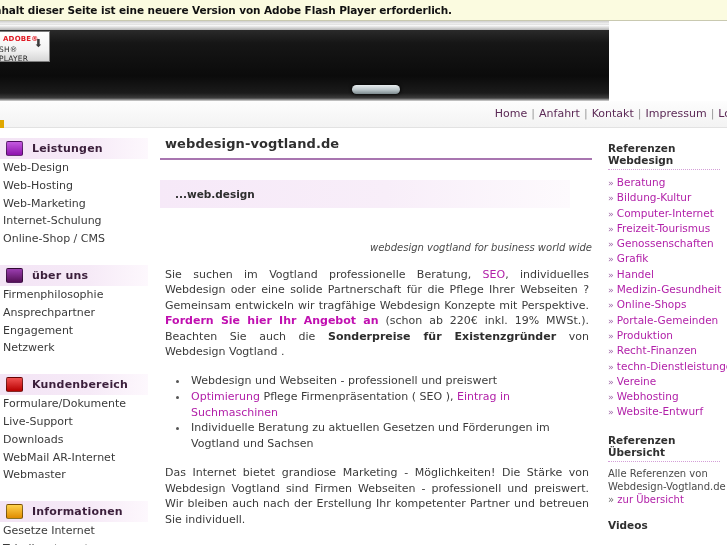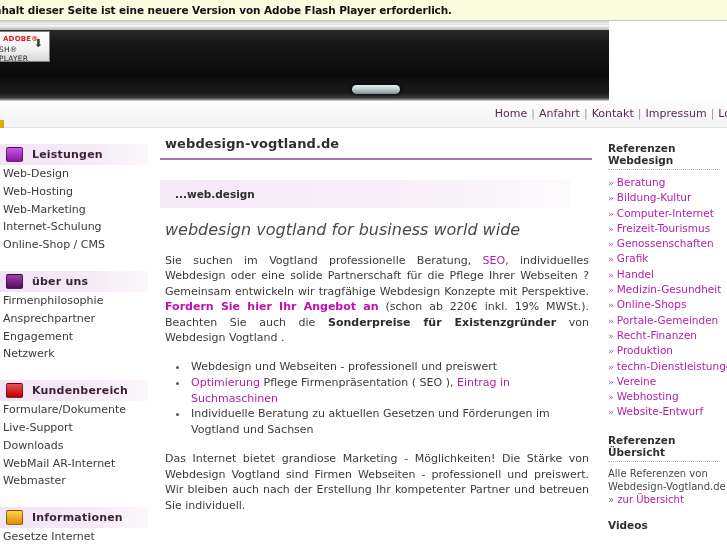--- a/index.html
+++ b/index.html
@@ -87,21 +87,21 @@
 
   
   #sidebar { position: absolute; left: 0; top: 0; width: 148px; }
   .side-head {
     position: relative;
     height: 21px;
     margin-top: 17px;
     background: linear-gradient(90deg,#f3e4f5 0%,#f6eaf7 60%,#fdf8fd 100%);
     display: flex; align-items: center;
   }
-  .side-head:first-child { margin-top: 16px; }
+  .side-head:first-child { margin-top: 10px; }
   .side-icon {
     width: 17px; height: 15px; margin-left: 6px; margin-right: 9px;
     border-radius: 2px; flex: 0 0 auto;
     border: 1px solid rgba(0,0,0,.45);
   }
   .side-head-label {
     font-size: 11px; font-weight: bold; color: #3b1f3b; letter-spacing: .2px;
   }
   .side-link {
     display: block;
@@ -118,22 +118,22 @@
   #main-rule { height: 2px; background: #a875b0; width: 100%; }
   #subhead-band {
     margin-top: 20px; height: 28px; width: 410px;
     background: linear-gradient(90deg,#f6e9f8 0%,#f8eef9 55%,#fdfafd 100%);
     display: flex; align-items: center;
   }
   #subhead-label {
     font-size: 10.5px; font-weight: bold; color: #2e2e2e; padding-left: 15px;
   }
   #tagline {
-    margin-top: 12px; padding-left: 5px;
-    font-size: 16px; font-style: italic; color: #4a4a4a;
+    margin-top: 34px; padding-left: 5px;
+    font-size: 10px; font-style: italic; color: #4a4a4a; text-align: right;
   }
   .body-p {
     margin-top: 14px; padding-left: 5px; padding-right: 3px;
     font-size: 11px; color: #3b3b3b; line-height: 15.4px;
     text-align: justify;
   }
   .lnk { color: #b11fa8; text-decoration: none; }
   .lnk-b { color: #c00fb0; font-weight: bold; text-decoration: none; }
   .strong { font-weight: bold; color: #2c2c2c; }
   #bullets {
@@ -257,22 +257,22 @@
     <a class="rb-link" href="#"><span class="rb-chev">»</span><span>Beratung</span></a>
     <a class="rb-link" href="#"><span class="rb-chev">»</span><span>Bildung-Kultur</span></a>
     <a class="rb-link" href="#"><span class="rb-chev">»</span><span>Computer-Internet</span></a>
     <a class="rb-link" href="#"><span class="rb-chev">»</span><span>Freizeit-Tourismus</span></a>
     <a class="rb-link" href="#"><span class="rb-chev">»</span><span>Genossenschaften</span></a>
     <a class="rb-link" href="#"><span class="rb-chev">»</span><span>Grafik</span></a>
     <a class="rb-link" href="#"><span class="rb-chev">»</span><span>Handel</span></a>
     <a class="rb-link" href="#"><span class="rb-chev">»</span><span>Medizin-Gesundheit</span></a>
     <a class="rb-link" href="#"><span class="rb-chev">»</span><span>Online-Shops</span></a>
     <a class="rb-link" href="#"><span class="rb-chev">»</span><span>Portale-Gemeinden</span></a>
+    <a class="rb-link" href="#"><span class="rb-chev">»</span><span>Produktion</span></a>
     <a class="rb-link" href="#"><span class="rb-chev">»</span><span>Recht-Finanzen</span></a>
-    <a class="rb-link" href="#"><span class="rb-chev">»</span><span>Produktion</span></a>
     <a class="rb-link" href="#"><span class="rb-chev">»</span><span>techn-Dienstleistungen</span></a>
     <a class="rb-link" href="#"><span class="rb-chev">»</span><span>Vereine</span></a>
     <a class="rb-link" href="#"><span class="rb-chev">»</span><span>Webhosting</span></a>
     <a class="rb-link" href="#"><span class="rb-chev">»</span><span>Website-Entwurf</span></a>
 
     <div class="rb-head">Referenzen Übersicht</div>
     <div class="rb-rule"></div>
     <div class="rb-text">Alle Referenzen von</div>
     <div class="rb-text">Webdesign-Vogtland.de</div>
     <div class="rb-overview"><span>» </span><a href="#">zur Übersicht</a></div>

